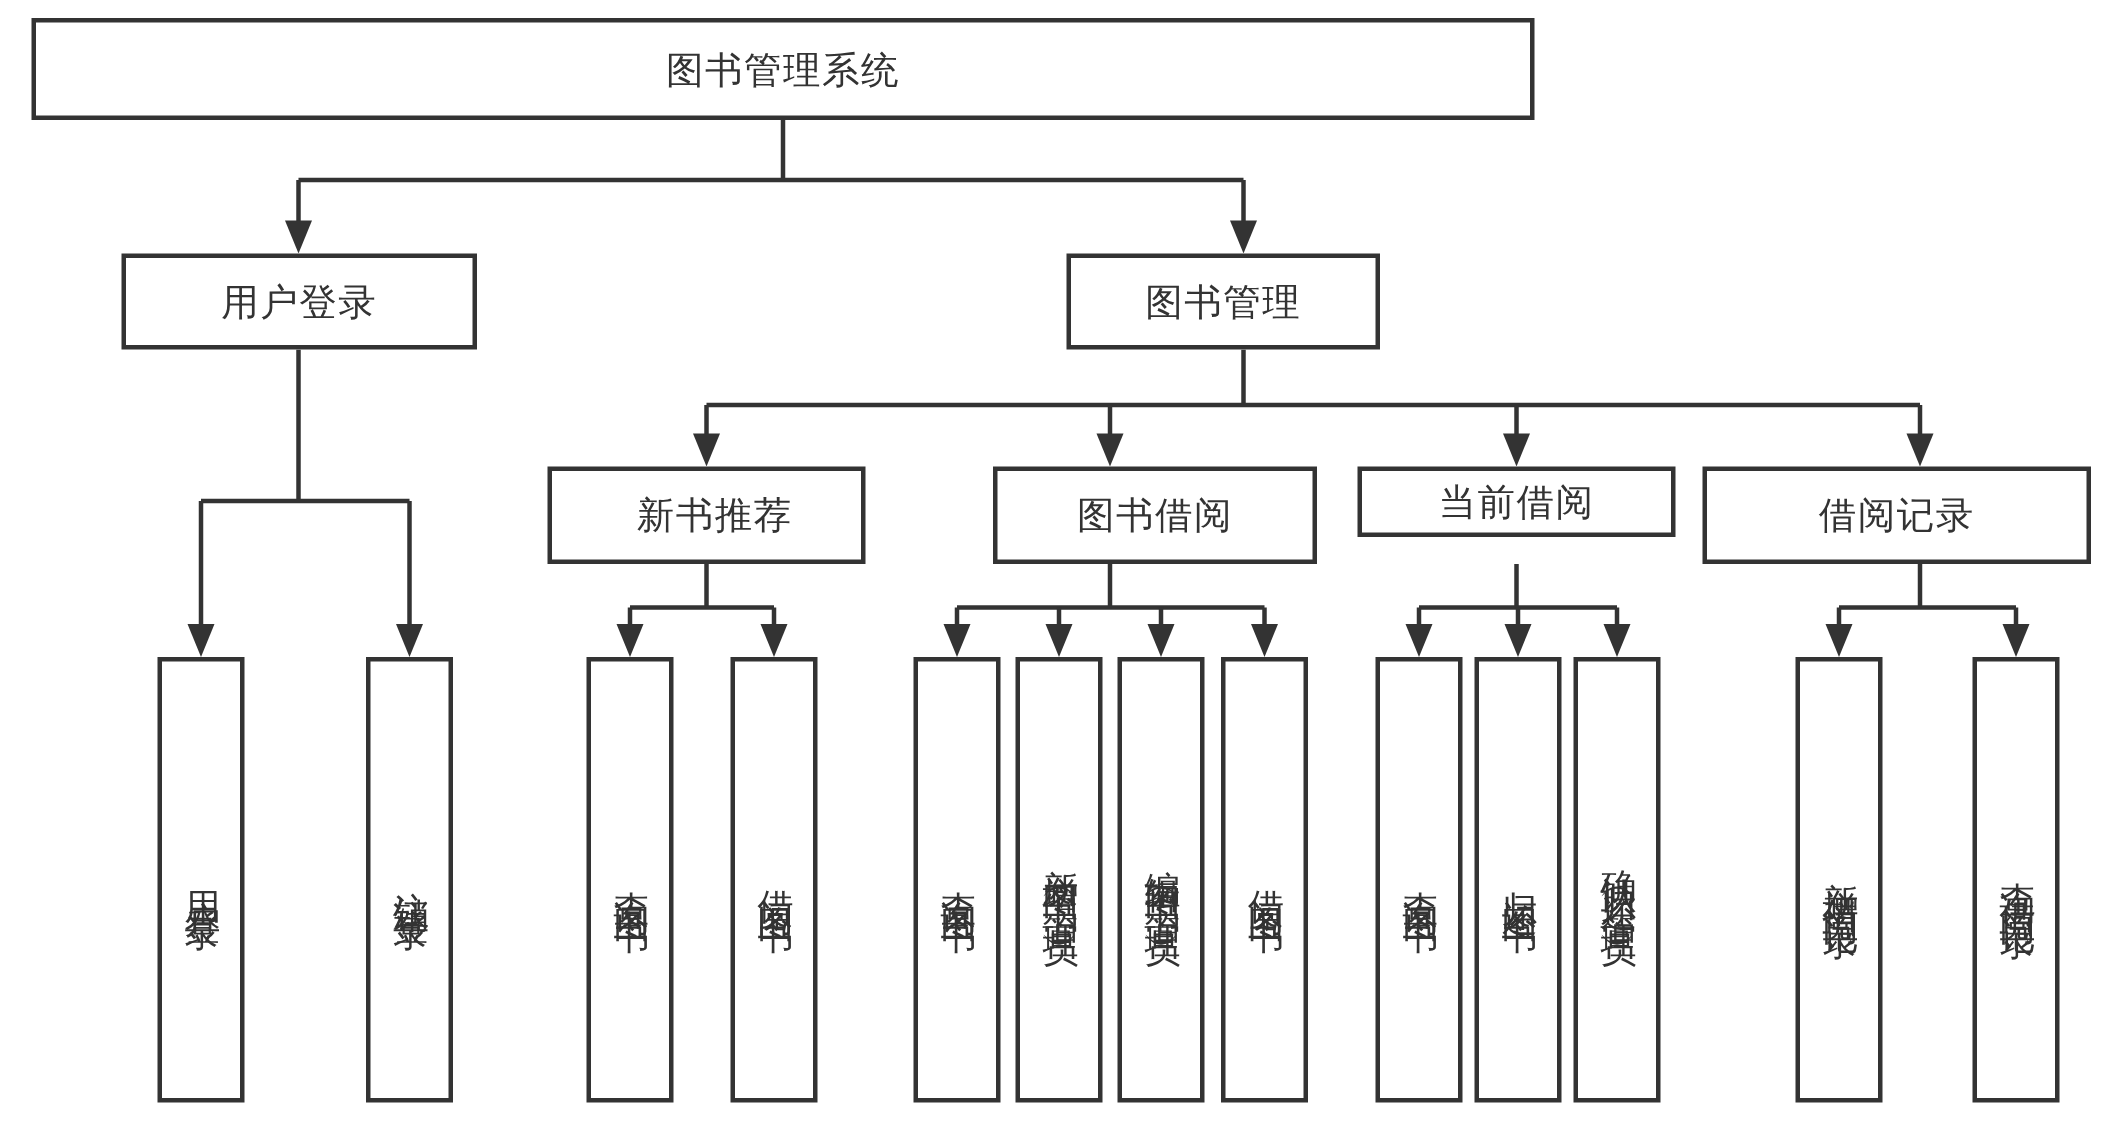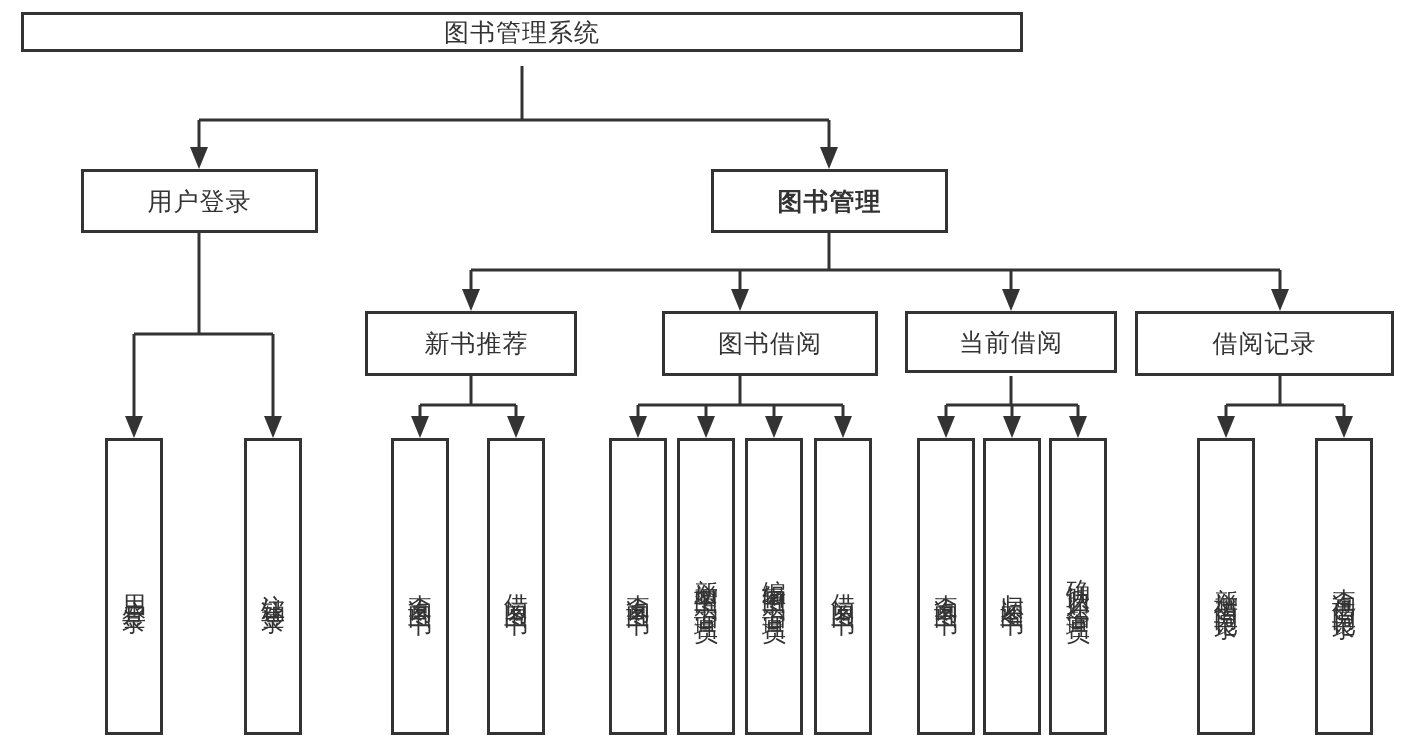--- a/index.html
+++ b/index.html
@@ -110,38 +110,38 @@
       <path d="M765,416 L783,416 L774,438 Z"></path>
       <path d="M834,416 L852,416 L843,438 Z"></path>
       <path d="M937,416 L955,416 L946,438 Z"></path>
       <path d="M1003,416 L1021,416 L1012,438 Z"></path>
       <path d="M1069,416 L1087,416 L1078,438 Z"></path>
       <path d="M1217,416 L1235,416 L1226,438 Z"></path>
       <path d="M1335,416 L1353,416 L1344,438 Z"></path>
     </g>
   </svg>
 
-  <div class="box h" style="left:21px;top:12px;width:1002px;height:40px;">
+  <div class="box h" style="left:21px;top:12px;width:1002px;height:68px;">
     <span>图书管理系统</span>
   </div>
 
   <div class="box h" style="left:81px;top:169px;width:237px;height:64px;">
     <span>用户登录</span>
   </div>
-  <div class="box h" style="left:711px;top:169px;width:237px;height:64px;font-weight:bold;">
+  <div class="box h" style="left:711px;top:169px;width:209px;height:64px;">
     <span>图书管理</span>
   </div>
 
   <div class="box h" style="left:365px;top:311px;width:212px;height:65px;padding-left:11px;">
     <span>新书推荐</span>
   </div>
   <div class="box h" style="left:662px;top:311px;width:216px;height:65px;">
     <span>图书借阅</span>
   </div>
-  <div class="box h" style="left:905px;top:311px;width:212px;height:62px;">
+  <div class="box h" style="left:905px;top:311px;width:212px;height:47px;">
     <span>当前借阅</span>
   </div>
   <div class="box h" style="left:1135px;top:311px;width:259px;height:65px;">
     <span>借阅记录</span>
   </div>
 
   <div class="box v" style="left:105px;top:438px;width:58px;height:297px;">
     <span>用户登录</span>
   </div>
   <div class="box v" style="left:244px;top:438px;width:58px;height:297px;">

